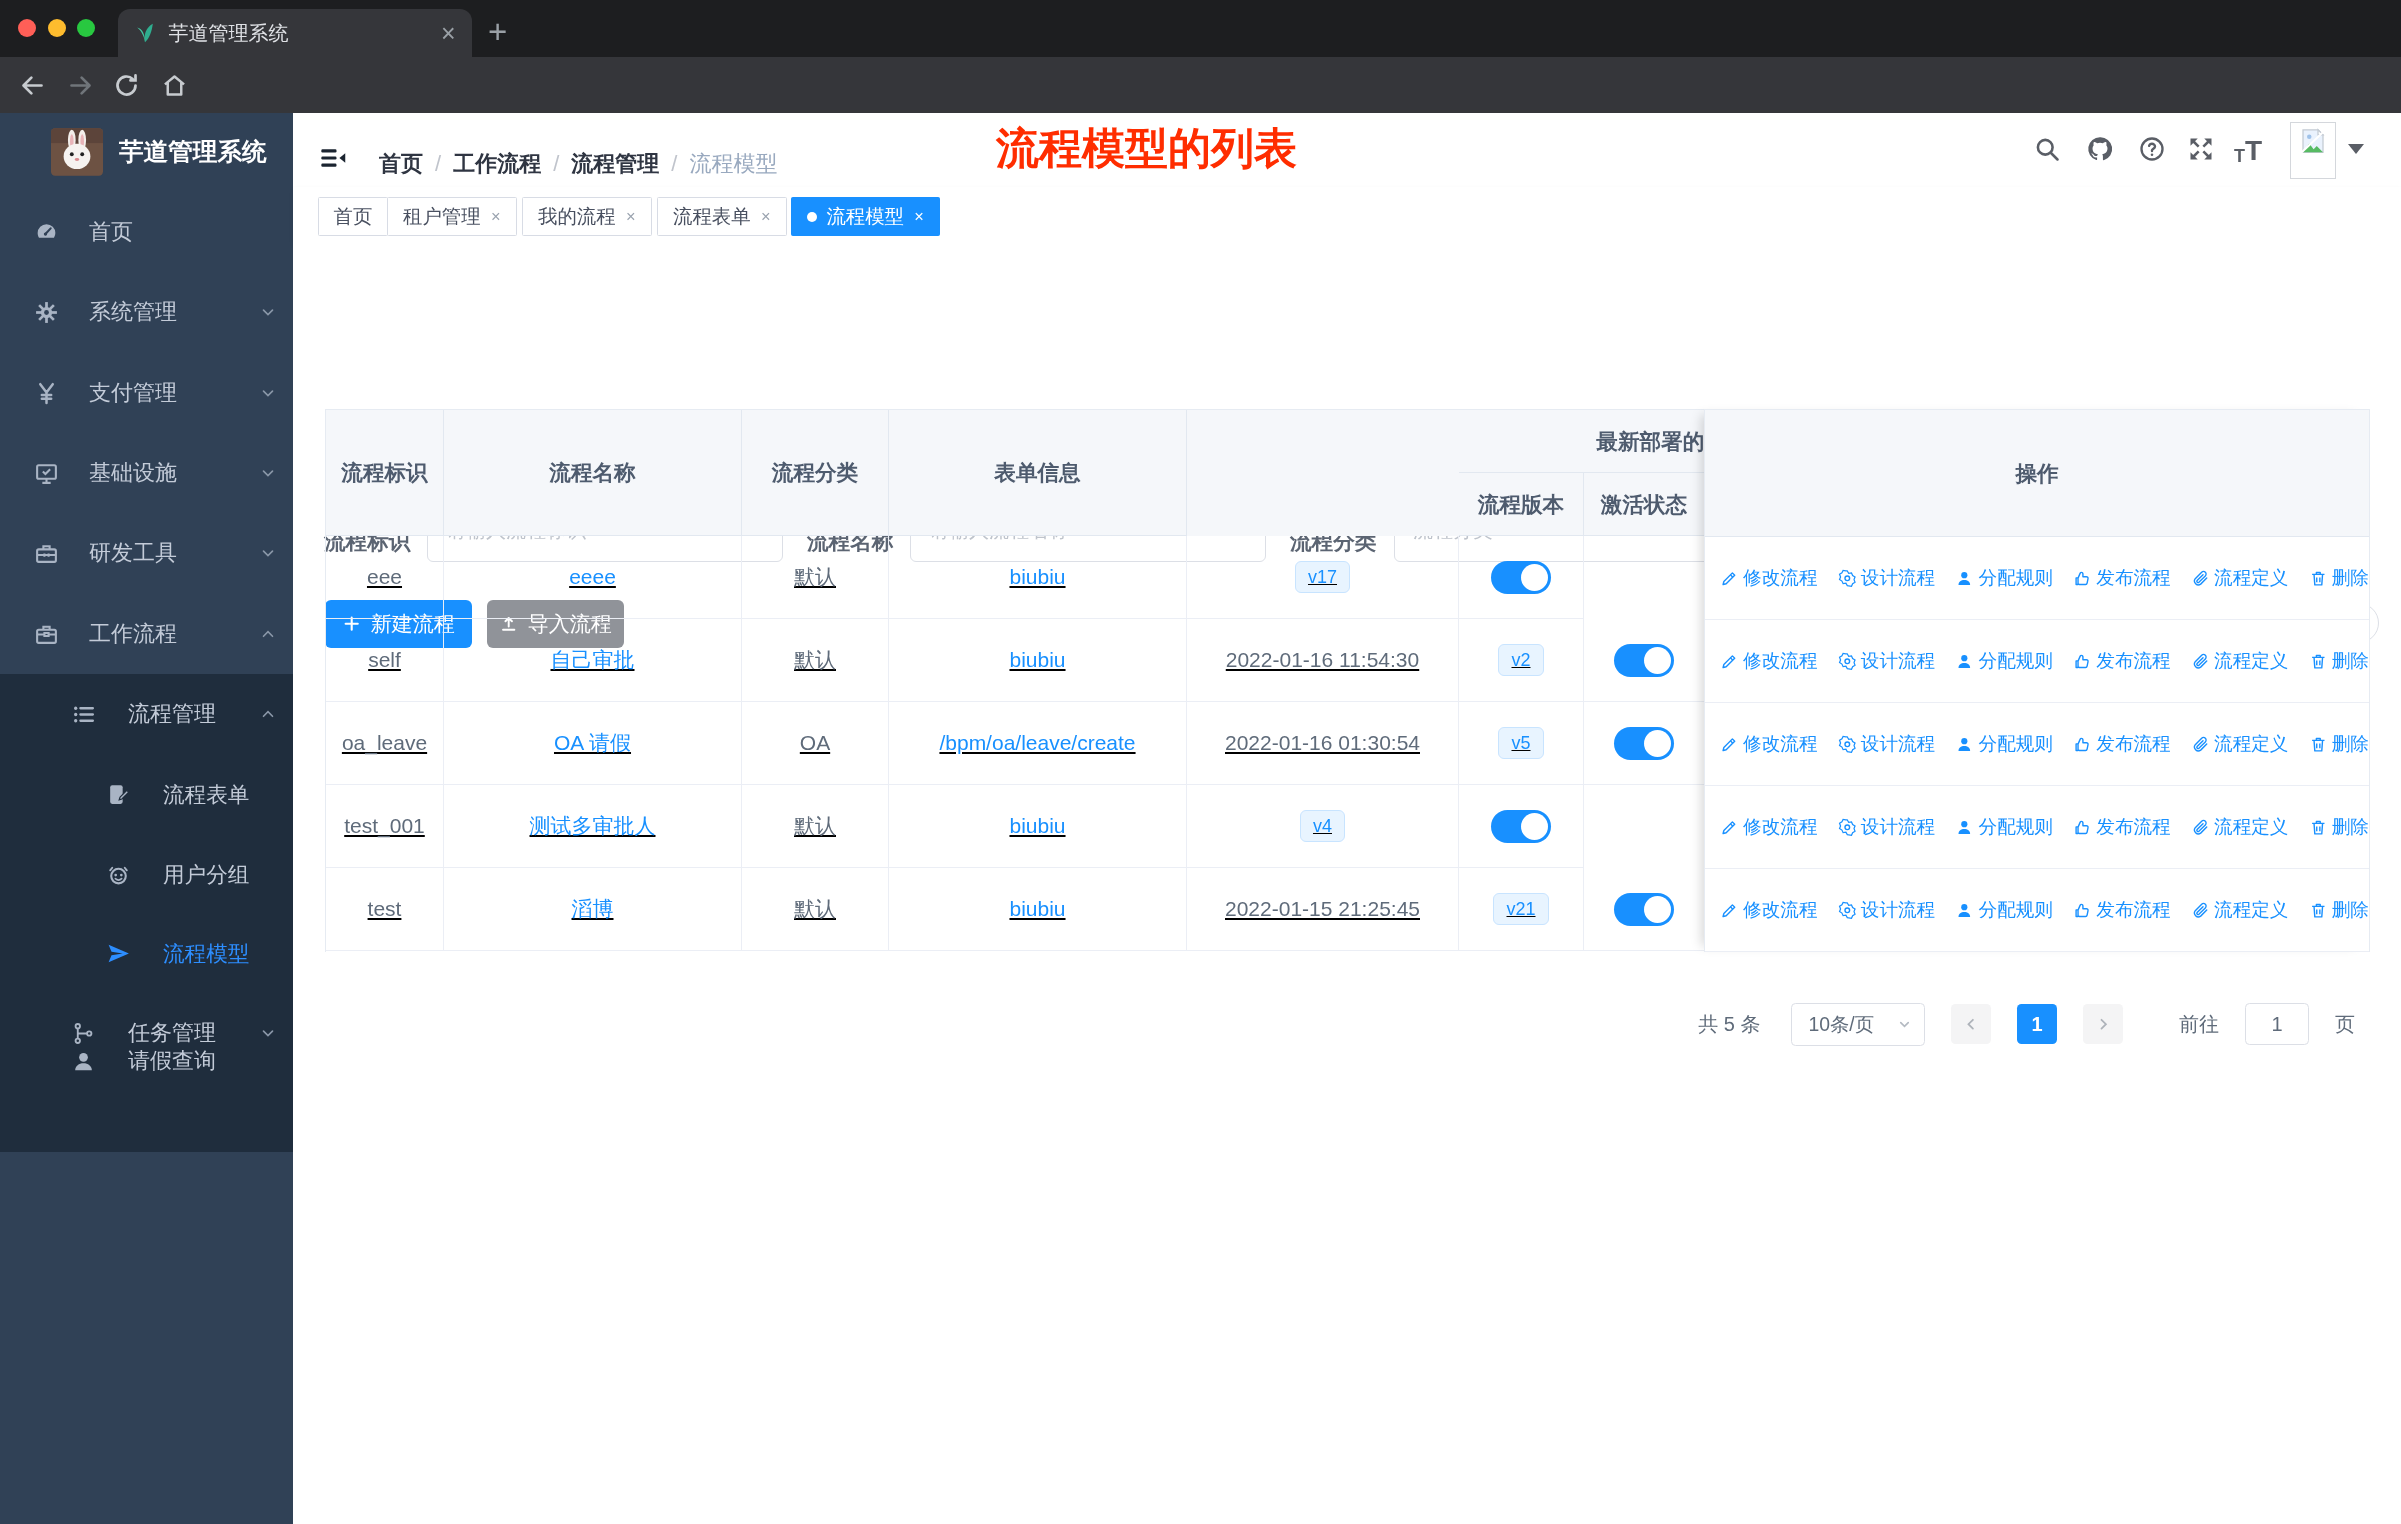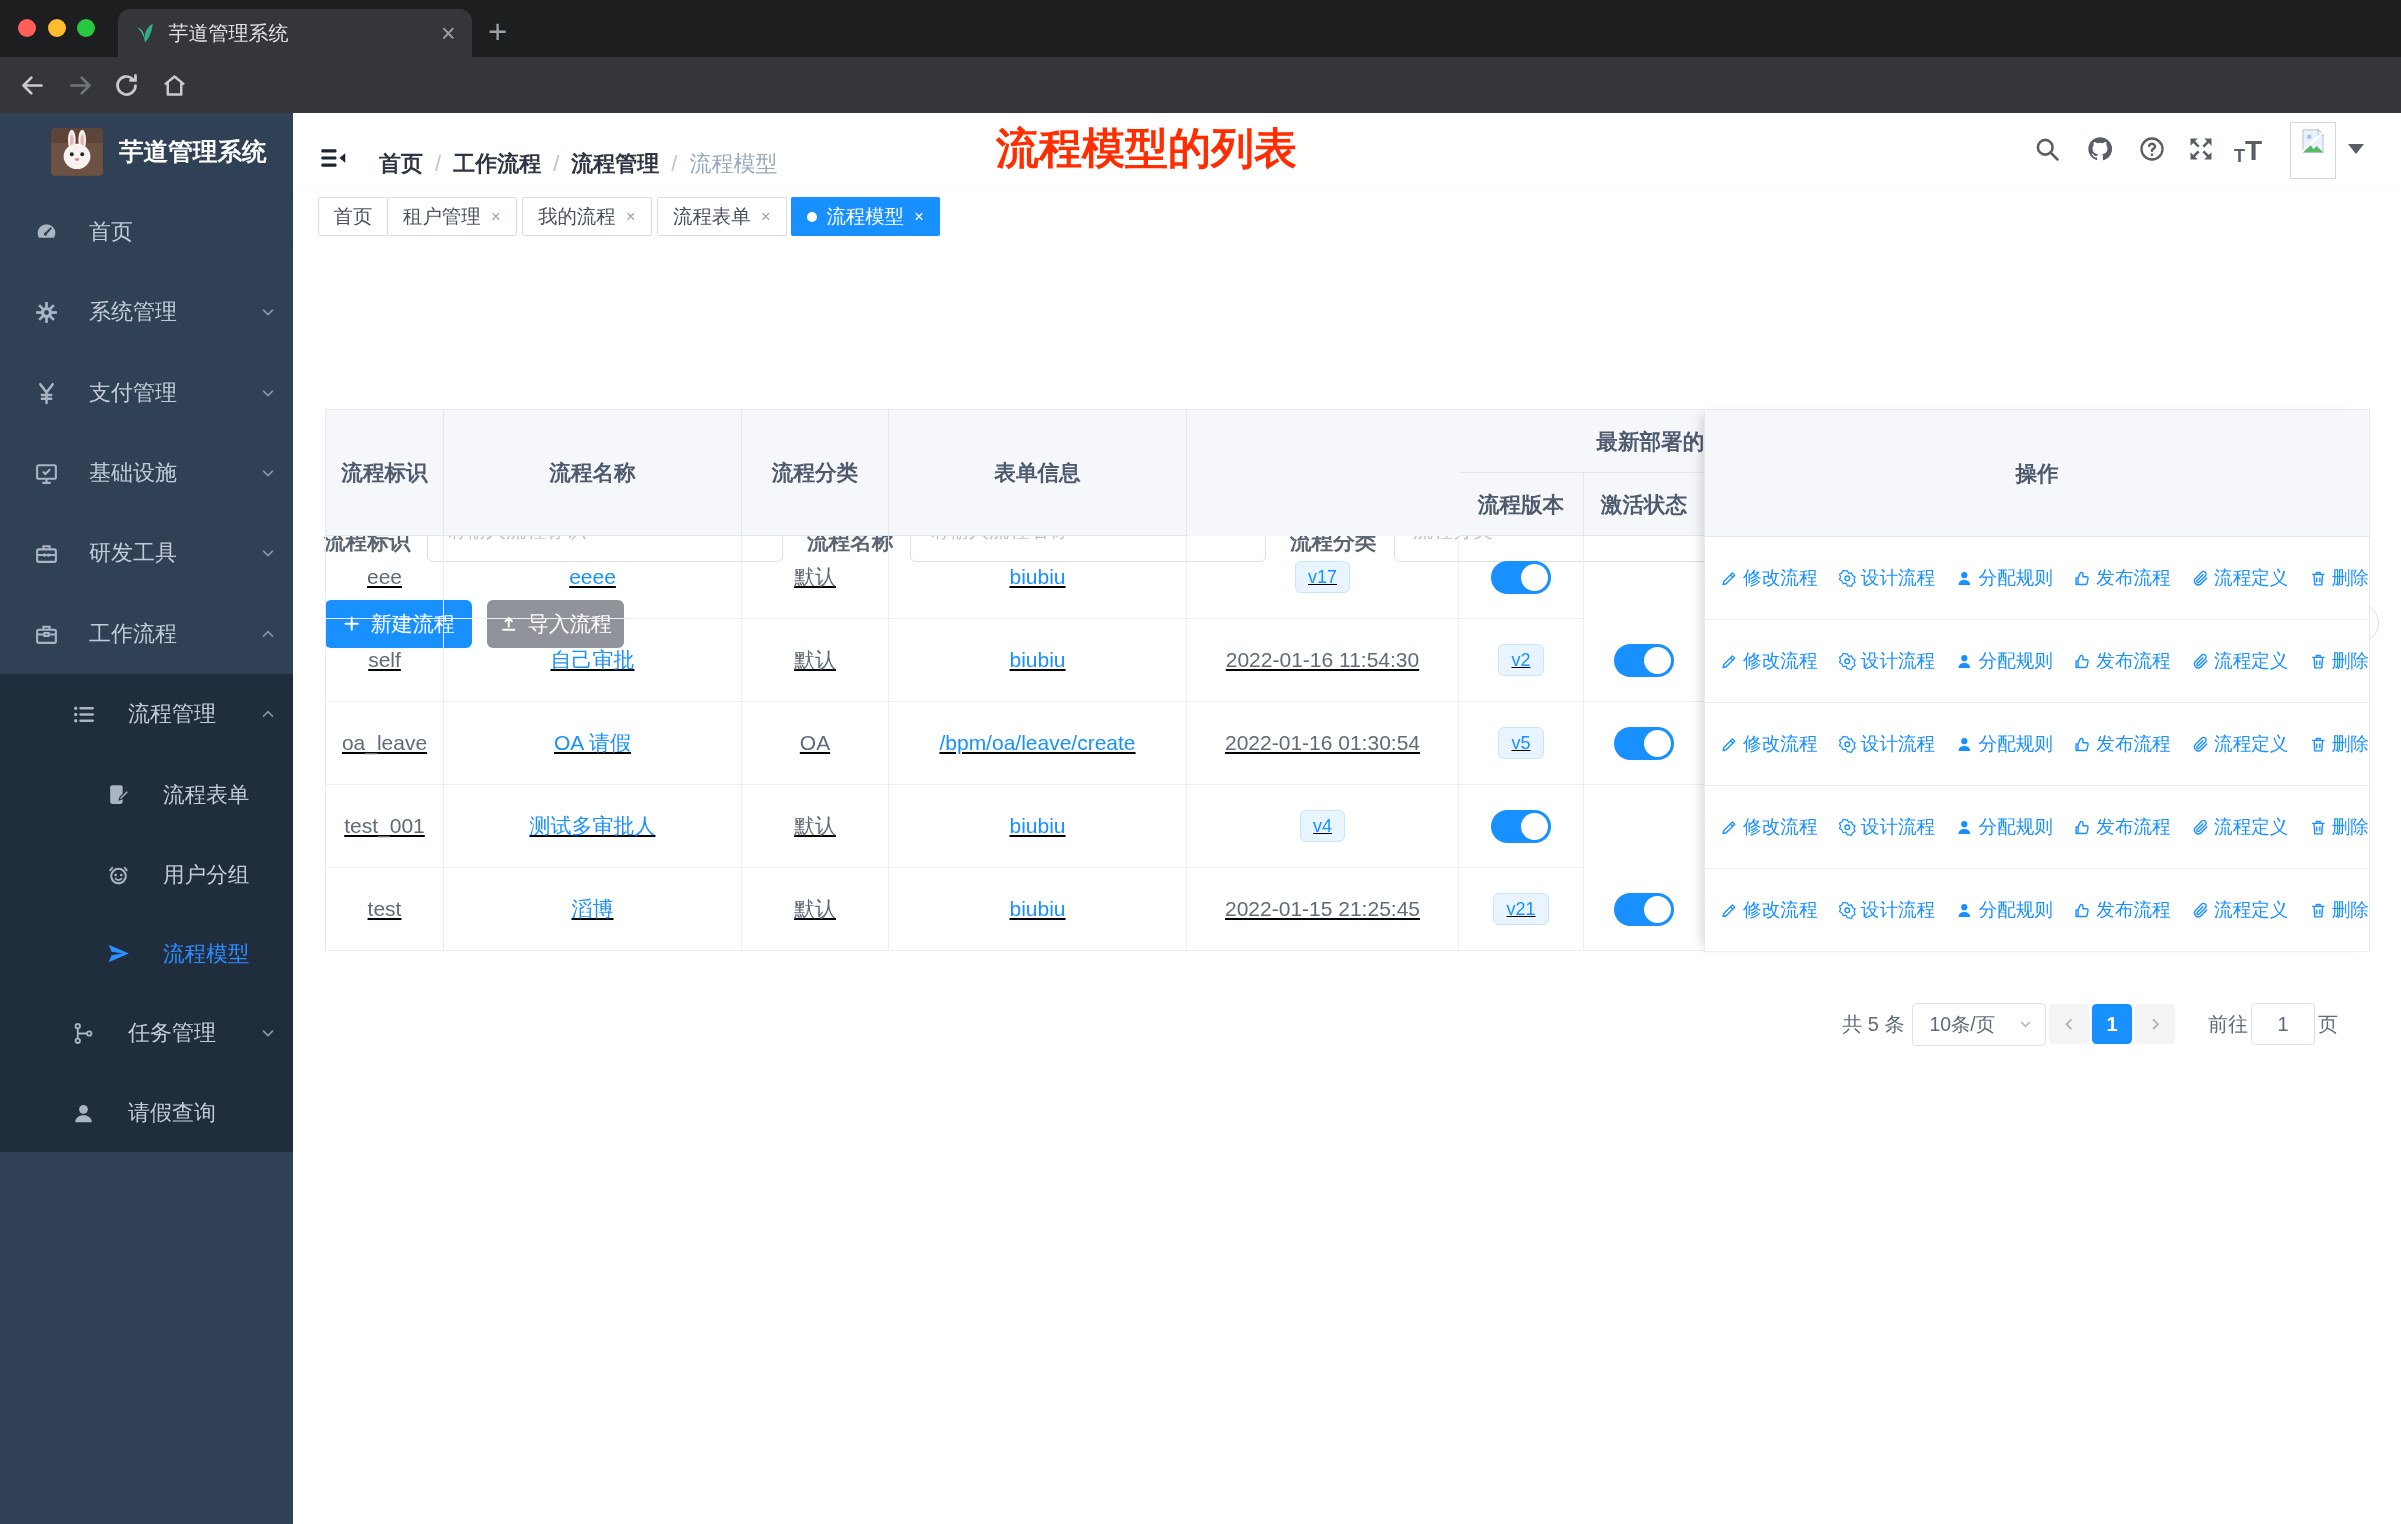--- a/index.html
+++ b/index.html
@@ -112,22 +112,22 @@
   .toggle .knob{position:absolute;right:3px;top:3px;width:27px;height:27px;border-radius:50%;background:#fff;}
   .t-op{position:absolute;left:1379px;top:0;width:666px;height:543px;background:#fff;z-index:3;
         border:0.7px solid #e6ebf2;box-sizing:border-box;box-shadow:-9px 0 10.4px -6px rgba(0,0,0,.15);}
   .op-head{height:126px;background:#f5f7fa;display:flex;align-items:center;justify-content:center;
            font-size:21.6px;font-weight:700;color:#4e5b6e;border-bottom:0.7px solid #e2e8f0;}
   .op-row{height:83px;display:flex;align-items:center;padding-left:15px;gap:15px;border-bottom:0.7px solid #ebeef5;box-sizing:border-box;justify-content:space-between;}
   .op-link{display:flex;align-items:center;gap:4.5px;color:#1890ff;font-size:18.6px;cursor:pointer;white-space:nowrap;}
   .op-link svg{width:18.6px;height:18.6px;}
 
   
-  .pager{position:absolute;left:293px;top:1001px;width:2077px;height:46px;display:flex;align-items:center;
-         justify-content:flex-end;gap:3px;padding-right:32px;box-sizing:border-box;}
+  .pager{position:absolute;left:310px;top:1001px;width:2077px;height:46px;display:flex;align-items:center;
+         justify-content:flex-end;gap:26px;padding-right:32px;box-sizing:border-box;}
   .pg-total{font-size:20px;color:#5f6b7a;margin-right:4.5px;}
   .pg-size{width:134px;height:43px;border:1.5px solid #dcdfe6;border-radius:4.5px;display:flex;align-items:center;
            justify-content:space-between;padding:0 12px 0 16.4px;box-sizing:border-box;font-size:19.4px;color:#5f6b7a;cursor:pointer;}
   .pg-size svg{width:15px;height:15px;color:#b4bac2;}
   .pg-btn{width:40px;height:40px;border-radius:4.5px;background:#f4f4f5;display:flex;align-items:center;
           justify-content:center;color:#aeb3ba;cursor:pointer;}
   .pg-btn svg{width:16.4px;height:16.4px;}
   .pg-cur{width:40px;height:40px;border-radius:4.5px;background:#1890ff;color:#fff;display:flex;align-items:center;
           justify-content:center;font-size:20px;font-weight:700;cursor:pointer;}
   .pg-goto,.pg-suffix{font-size:20px;color:#5f6b7a;}
@@ -382,21 +382,21 @@
             <path d="M6.5 7.2v9.7M6.5 12h8.8" stroke="currentColor" stroke-width="1.8" fill="none"></path>
           </svg>
         </span>
         <span class="ml" style="left:128px">任务管理</span>
         <span class="chev">
           <svg viewBox="0 0 24 24" width="100%" height="100%">
             <path d="M6 9.5l6 6 6-6" fill="none" stroke="currentColor" stroke-width="2.2" stroke-linecap="round"></path>
           </svg>
         </span>
       </div>
-      <div class="m-item lvl2" style="top: 960px; height: 80px;">
+      <div class="m-item lvl2" style="top: 908px; height: 80px;">
         <span class="mi" style="left:71px">
           <svg viewBox="0 0 24 24" width="100%" height="100%">
             <circle cx="12" cy="8" r="4.2" fill="currentColor"></circle>
             <path d="M4 20.5c0-4.2 3.6-6.8 8-6.8s8 2.6 8 6.8z" fill="currentColor"></path>
           </svg>
         </span>
         <span class="ml" style="left:128px">请假查询</span>
       </div>
     </div>
 </aside>

